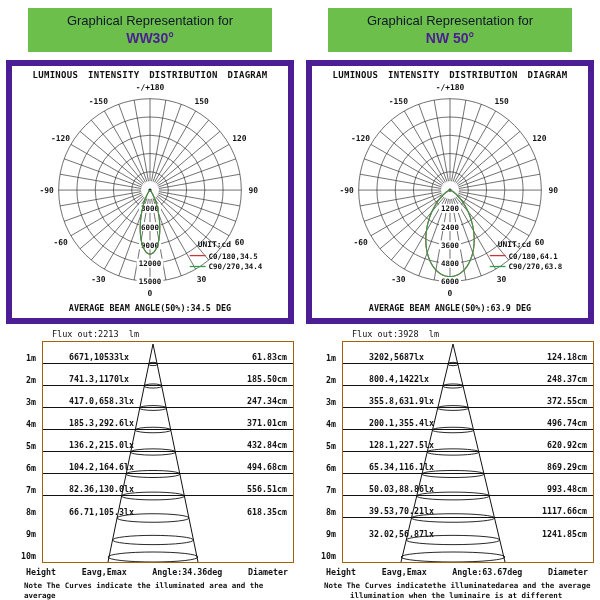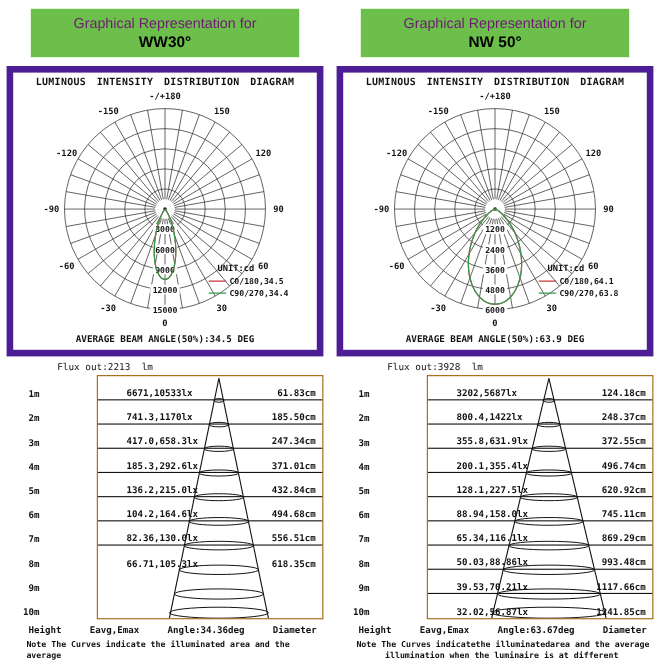--- a/index.html
+++ b/index.html
@@ -1,27 +1,27 @@
 <!DOCTYPE html>
 <html><head>
 <meta charset="utf-8">
 <style>
   html,body{margin:0;padding:0;background:#fff;}
   body{width:600px;height:600px;overflow:hidden;font-family:"Liberation Sans",sans-serif;color:#111;}
   .wrap{display:flex;gap:8px;padding:6px 4px;box-sizing:border-box;width:600px;}
   .panel{width:292px;flex:0 0 292px;}
   .hdr{margin:2px 24px 8px 24px;background:#6bbf4a;text-align:center;padding:5px 2px 6px 2px;}
-  .hdr .h1{font-size:13px;color:#701a75;}
-  .hdr .h2{font-size:14px;font-weight:bold;margin-top:2px;color:#000000;}
+  .hdr .h1{font-size:13px;color:#0f172a;}
+  .hdr .h2{font-size:14px;font-weight:bold;margin-top:2px;color:#4c1d95;}
   .cbox{margin:0 2px;border:6px solid #4c1d95;height:252px;overflow:hidden;}
   .ctitle{text-align:center;margin-top:4px;font-family:"DejaVu Sans Mono",monospace;font-weight:bold;font-size:9px;letter-spacing:.3px;word-spacing:4px;white-space:nowrap;}
   .chart-area{display:flex;justify-content:center;}
   svg text{font-family:"DejaVu Sans Mono",monospace;font-weight:bold;fill:#111;}
   .flux{margin:5px 0 2px 48px;font-family:"DejaVu Sans Mono",monospace;font-weight:normal;font-size:8.5px;white-space:pre;}
-  .tblwrap{display:flex;margin:0 2px;gap:46px;}
+  .tblwrap{display:flex;margin:0 2px;}
   .hcol{width:36px;padding-top:1px;box-sizing:border-box;}
   .hlabel{height:22px;display:flex;align-items:flex-end;justify-content:flex-end;padding:0 6px 1px 0;box-sizing:border-box;font-family:"DejaVu Sans Mono",monospace;font-weight:bold;font-size:8.3px;}
   .tbox{flex:1;border:1px solid #a16207;height:220px;position:relative;box-sizing:content-box;}
   .cone{position:absolute;left:0;top:0;}
   .rows{position:relative;}
   .trow{height:22px;box-sizing:border-box;border-bottom:1px solid #111;display:flex;justify-content:space-between;align-items:flex-end;padding:0 6px 1px 26px;font-family:"DejaVu Sans Mono",monospace;font-weight:bold;font-size:8.3px;}
   .trow:last-child{border-bottom:none;}
   .tfoot{display:flex;justify-content:space-between;margin:4px 2px 0 2px;padding:0 6px 0 20px;font-family:"DejaVu Sans Mono",monospace;font-weight:bold;font-size:8.3px;}
   .note{margin:4px 0 0 20px;font-family:"DejaVu Sans Mono",monospace;font-weight:bold;font-size:7.5px;line-height:1.3;}
   .note .note2{margin-left:26px;}
@@ -336,24 +336,20 @@
             </div>
             <div class="trow">
               <span>200.1,355.4lx</span>
               <span>496.74cm</span>
             </div>
             <div class="trow">
               <span>128.1,227.5lx</span>
               <span>620.92cm</span>
             </div>
             <div class="trow">
-              <span>88.94,158.0lx</span>
-              <span>745.11cm</span>
-            </div>
-            <div class="trow">
               <span>65.34,116.1lx</span>
               <span>869.29cm</span>
             </div>
             <div class="trow">
               <span>50.03,88.86lx</span>
               <span>993.48cm</span>
             </div>
             <div class="trow">
               <span>39.53,70.21lx</span>
               <span>1117.66cm</span>

